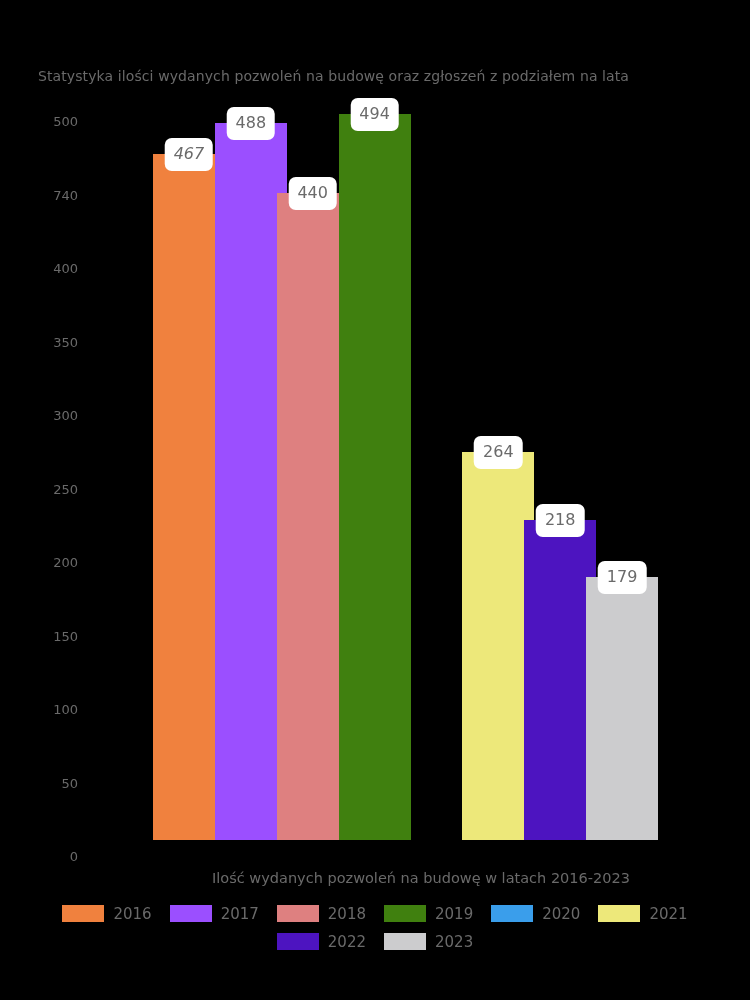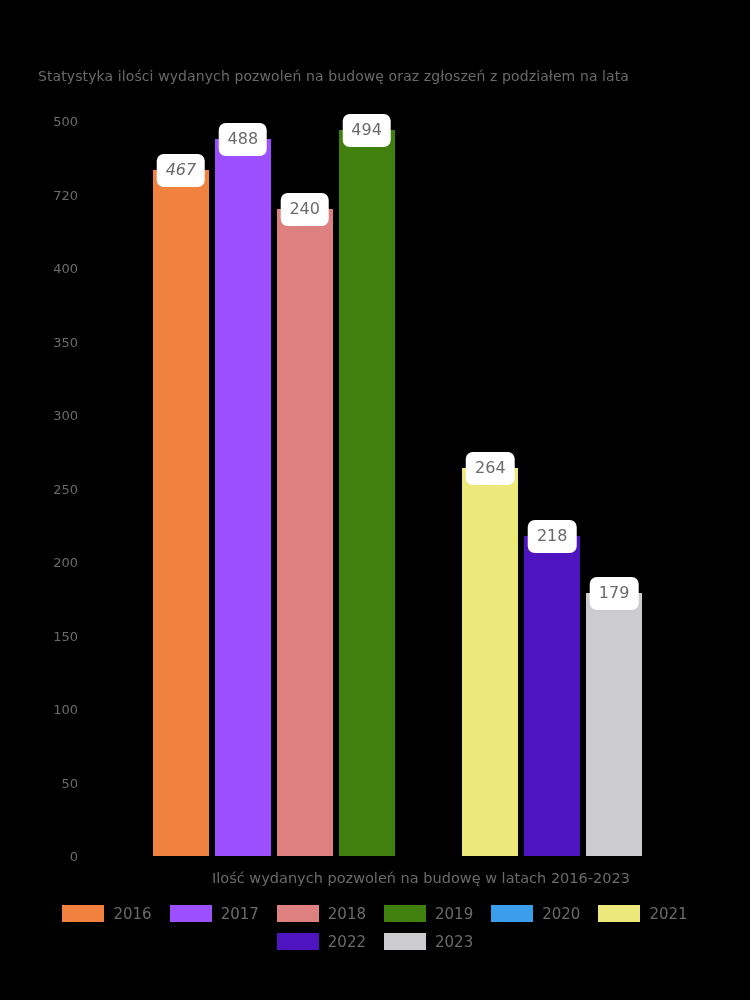--- a/index.html
+++ b/index.html
@@ -58,22 +58,23 @@
     transform: translateY(-50%);
     font-size: 13px;
     color: #6a6a6a;
     text-align: right;
     white-space: nowrap;
   }
 
   
   .bar-slot {
     position: absolute;
-    bottom: 0;
+    bottom: 16px;
     width: 56px;
+    padding-left: 16px;
   }
   .bar-rect {
     position: absolute;
     left: 0;
     bottom: 0;
     width: 100%;
   }
   .bar-label {
     position: absolute;
     left: 50%;
@@ -133,21 +134,21 @@
 </style>
 </head>
 <body>
 
 <div id="chart-root">
 
   <div id="chart-title">Statystyka ilości wydanych pozwoleń na budowę oraz zgłoszeń z podziałem na lata</div>
 
   <div id="y-axis">
       <div class="y-tick" style="top: 0px;">500</div>
-      <div class="y-tick" style="top: 73.5px;">720</div>
+      <div class="y-tick" style="top: 73.5px;">740</div>
       <div class="y-tick" style="top: 147px;">400</div>
       <div class="y-tick" style="top: 220.5px;">350</div>
       <div class="y-tick" style="top: 294px;">300</div>
       <div class="y-tick" style="top: 367.5px;">250</div>
       <div class="y-tick" style="top: 441px;">200</div>
       <div class="y-tick" style="top: 514.5px;">150</div>
       <div class="y-tick" style="top: 588px;">100</div>
       <div class="y-tick" style="top: 661.5px;">50</div>
       <div class="y-tick" style="top: 735px;">0</div>
     </div>
@@ -156,21 +157,21 @@
       <div class="bar-slot" style="left: 2.9375px; height: 735px;">
         <div class="bar-rect" style="height: 686.49px; background: rgb(240, 129, 62);"></div>
         <div class="bar-label" style="bottom: 669.49px; font-style: italic;">467</div>
       </div>
       <div class="bar-slot" style="left: 64.8125px; height: 735px;">
         <div class="bar-rect" style="height: 717.36px; background: rgb(155, 79, 255);"></div>
         <div class="bar-label" style="bottom: 700.36px;">488</div>
       </div>
       <div class="bar-slot" style="left: 126.688px; height: 735px;">
         <div class="bar-rect" style="height: 646.8px; background: rgb(222, 128, 128);"></div>
-        <div class="bar-label" style="bottom: 629.8px;">240</div>
+        <div class="bar-label" style="bottom: 629.8px;">440</div>
       </div>
       <div class="bar-slot" style="left: 188.562px; height: 735px;">
         <div class="bar-rect" style="height: 726.18px; background: rgb(64, 128, 15);"></div>
         <div class="bar-label" style="bottom: 709.18px;">494</div>
       </div>
       <div class="bar-slot" style="left: 312.312px; height: 735px;">
         <div class="bar-rect" style="height: 388.08px; background: rgb(237, 232, 122);"></div>
         <div class="bar-label" style="bottom: 371.08px;">264</div>
       </div>
       <div class="bar-slot" style="left: 374.188px; height: 735px;">

